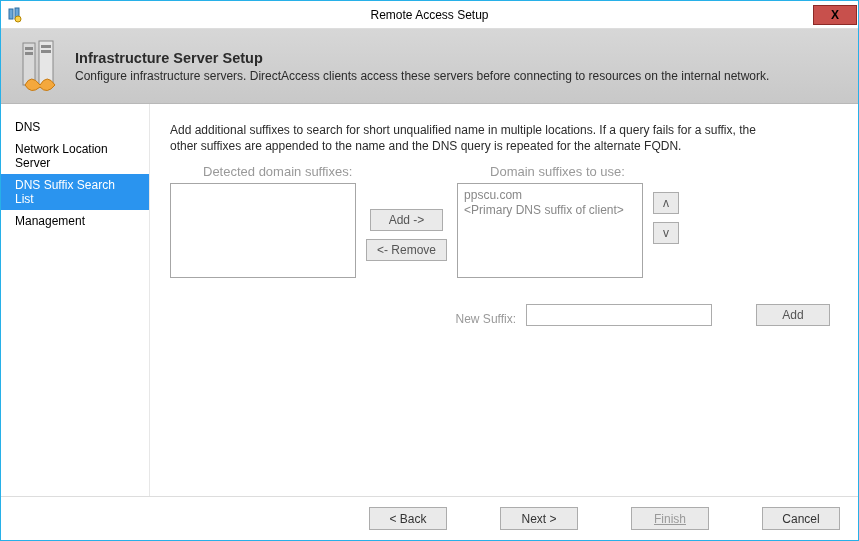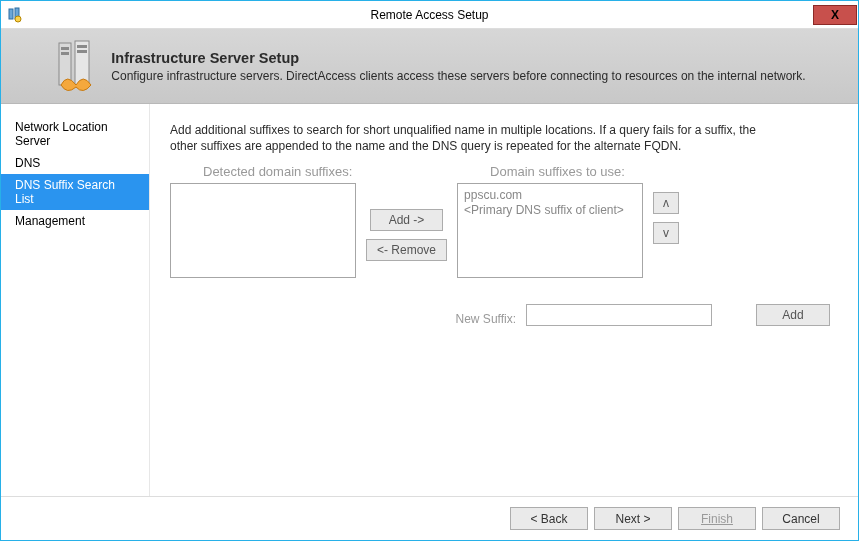--- a/index.html
+++ b/index.html
@@ -52,21 +52,20 @@
     margin-right:1px;
     margin-top:0;
   }
   .header {
     background: linear-gradient(#d7d7d7,#c8c8c8);
     padding: 10px 16px 10px 16px;
     display:flex;
     align-items:center;
     gap: 12px;
     border-bottom:1px solid #b8b8b8;
-    justify-content:center;
   }
   .server-icon {
     width: 46px; height: 54px;
     flex:0 0 46px;
   }
   .header-text h1 {
     margin:0 0 3px 0;
     font-size: 14.5px;
     font-weight:bold;
     color:#2b2b2b;
@@ -187,20 +186,21 @@
     display:flex;
     align-items:center;
     justify-content:flex-end;
     gap:6px;
     padding-right:18px;
   }
   .footer .btn{
     min-width:78px;
     height:23px;
     color:#333;
+    margin-left:47px;
   }
   .footer .btn.disabled{ color:#9a9a9a;text-decoration:underline; }
 </style>
 </head>
 <body>
 
 <div class="window">
 
   <div class="titlebar">
     <span class="app-icon">
@@ -229,22 +229,22 @@
       </svg>
     </span>
     <div class="header-text">
       <h1>Infrastructure Server Setup</h1>
       <p>Configure infrastructure servers. DirectAccess clients access these servers before connecting to resources on the internal network.</p>
     </div>
   </div>
 
   <div class="body">
     <div class="sidebar">
+      <div class="nav-item">DNS</div>
       <div class="nav-item">Network Location Server</div>
-      <div class="nav-item">DNS</div>
       <div class="nav-item selected">DNS Suffix Search List</div>
       <div class="nav-item">Management</div>
     </div>
 
     <div class="content">
       <div class="intro">Add additional suffixes to search for short unqualified name in multiple locations. If a query fails for a suffix, the other suffixes are appended to the name and the DNS query is repeated for the alternate FQDN.</div>
 
 
       <div class="panels">
         <div>

